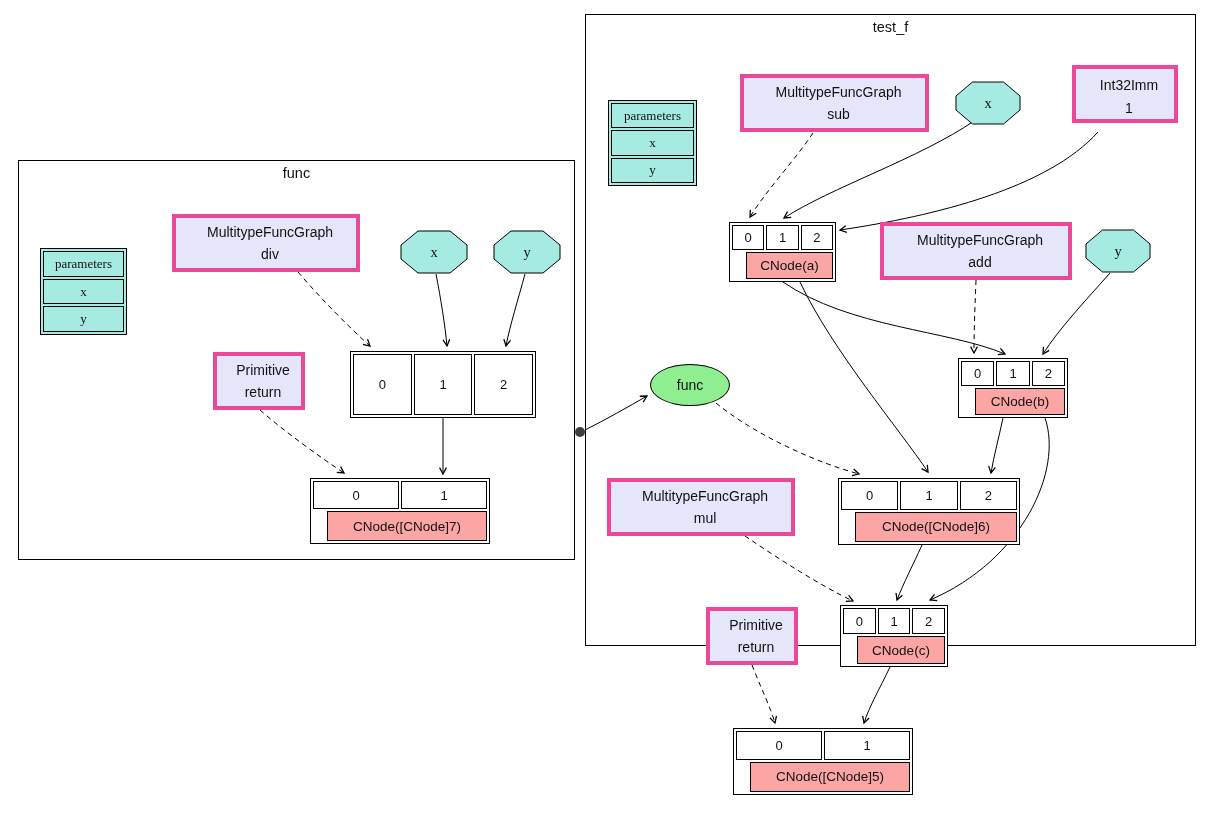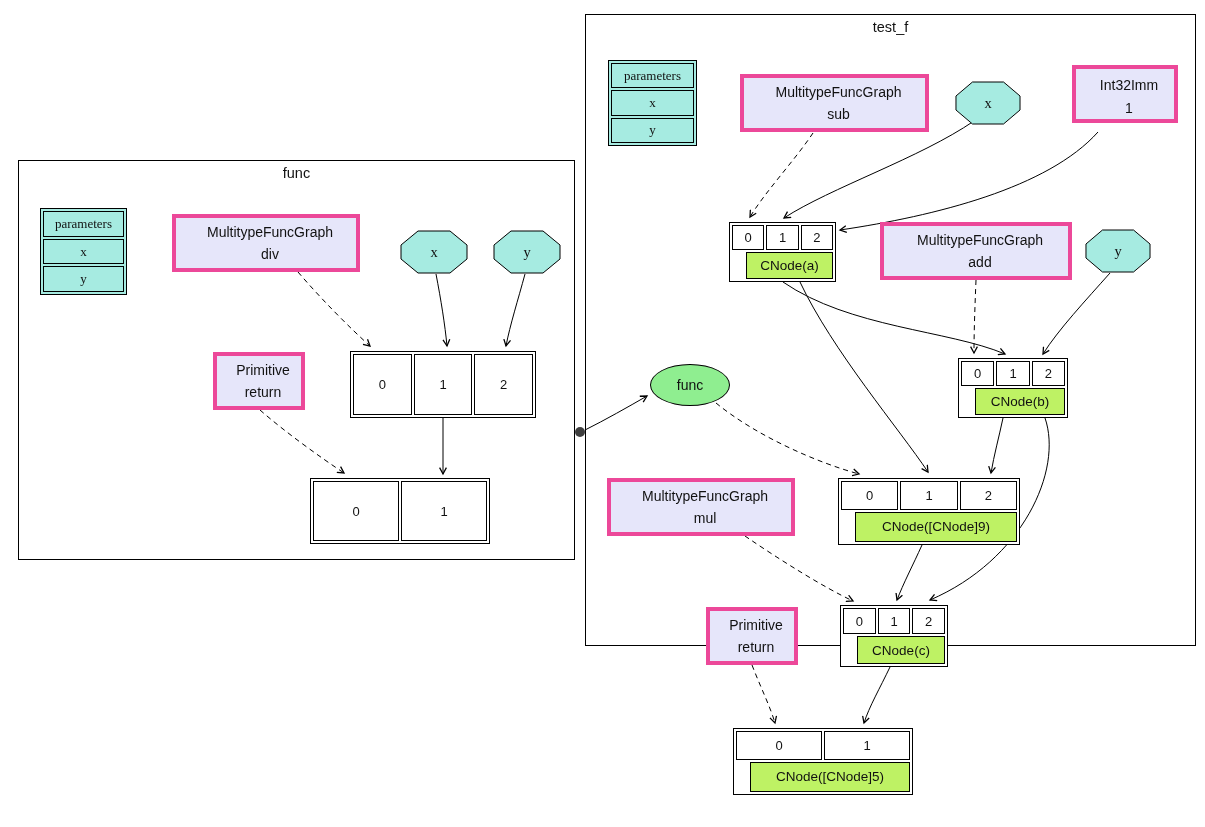--- a/index.html
+++ b/index.html
@@ -12,35 +12,35 @@
                    font-size:14.5px; }
 
   #edges { position:absolute; left:0; top:0; width:1205px; height:827px; }
 
   .rect-node { position:absolute; border:4px solid #ec4899; background:#E6E6FA;
                display:flex; flex-direction:column; align-items:center; justify-content:center;
                font-size:14px; line-height:1.6; text-align:center;padding-left:8px; }
 
   .param-table { position:absolute; border:1px solid #000; background:#A6EBE1; padding:2px;
                  display:flex; flex-direction:column; gap:2px;
-                 font-family:"Liberation Serif", serif; font-size:13px; }
+                 font-family:"Liberation Serif", serif; font-size:13px;margin-top:40px; }
   .param-cell  { border:1px solid #000; background:#A6EBE1; flex:1;
                  display:flex; align-items:center; justify-content:center; }
 
   .octagon { position:absolute; display:flex; align-items:center; justify-content:center;
              font-family:"Liberation Serif", serif; font-size:14.5px; }
   .octagon svg { position:absolute; left:0; top:0; width:100%; height:100%; }
   .octagon span { position:relative; }
 
   .cnode { position:absolute; border:1px solid #000; background:#fff; padding:2px;
            display:flex; flex-direction:column; gap:2px; }
   .cnode .ports { display:flex; gap:2px; flex:1; }
   .cnode .port  { border:1px solid #000; background:#fff; flex:1;
                   display:flex; align-items:center; justify-content:center; font-size:13px; }
-  .cnode .label { border:1px solid #000; background:#bef264; flex:1;
+  .cnode .label { border:1px solid #000; background:#fca5a5; flex:1;
                   display:flex; align-items:center; justify-content:center;
                   font-size:13.5px; padding:0 6px; white-space:nowrap;margin-left:14px; }
 
   .ellipse-node { position:absolute; border:1px solid #000; border-radius:50%;
                   background:#8FEE90; display:flex; align-items:center; justify-content:center;
                   font-size:14px; }
 </style>
 </head>
 <body>
 
@@ -123,20 +123,21 @@
       <div class="port">1</div>
       <div class="port">2</div>
     </div>
   </div>
 
   <div class="cnode" style="left:310px;top:478px;width:180px;height:66px;">
     <div class="ports">
       <div class="port">0</div>
       <div class="port">1</div>
     </div>
+    <div class="label">CNode([CNode]7)</div>
   </div>
 
   <div class="param-table" style="left:608px;top:60px;width:89px;height:86px;">
     <div class="param-cell">parameters</div>
     <div class="param-cell">x</div>
     <div class="param-cell">y</div>
   </div>
 
   <div class="rect-node" style="left:740px;top:74px;width:189px;height:58px;">
     <div>MultitypeFuncGraph</div>
@@ -193,21 +194,21 @@
     <div>MultitypeFuncGraph</div>
     <div>mul</div>
   </div>
 
   <div class="cnode" style="left:838px;top:478px;width:182px;height:67px;">
     <div class="ports">
       <div class="port">0</div>
       <div class="port">1</div>
       <div class="port">2</div>
     </div>
-    <div class="label">CNode([CNode]9)</div>
+    <div class="label">CNode([CNode]6)</div>
   </div>
 
   <div class="rect-node" style="left:706px;top:607px;width:92px;height:58px;">
     <div>Primitive</div>
     <div>return</div>
   </div>
 
   <div class="cnode" style="left:840px;top:605px;width:108px;height:62px;">
     <div class="ports">
       <div class="port">0</div>

